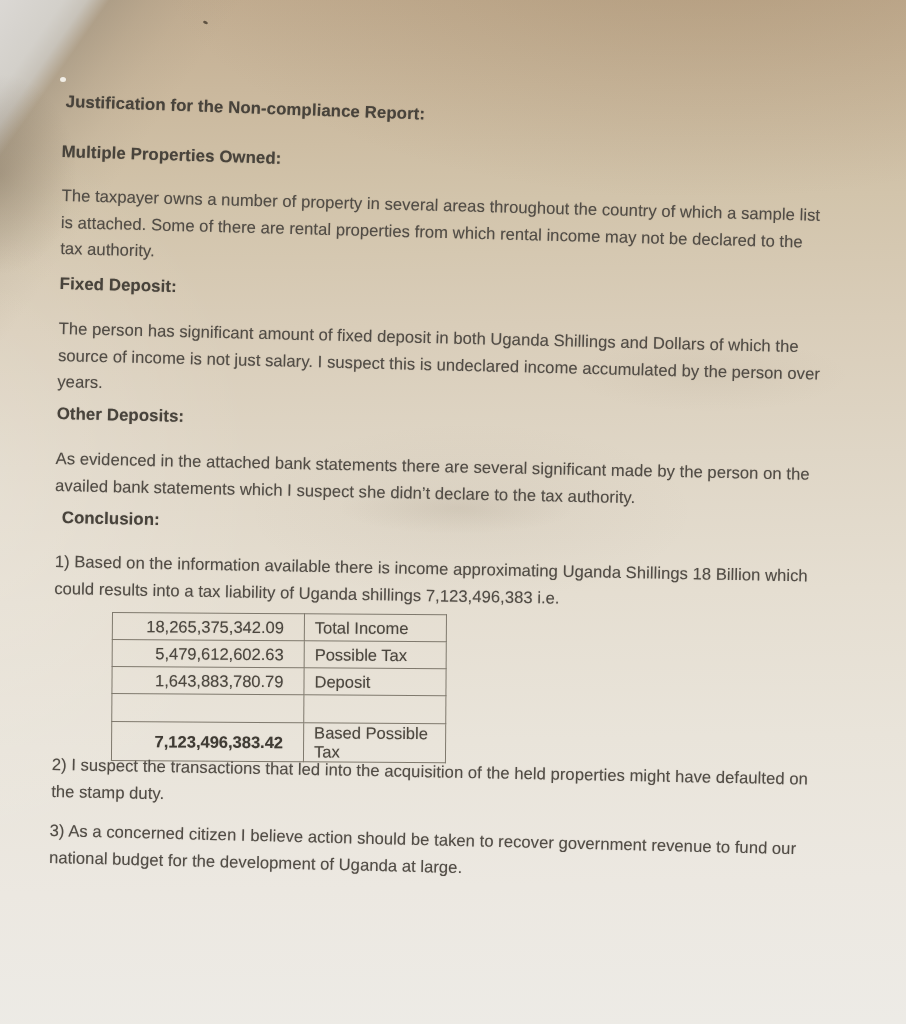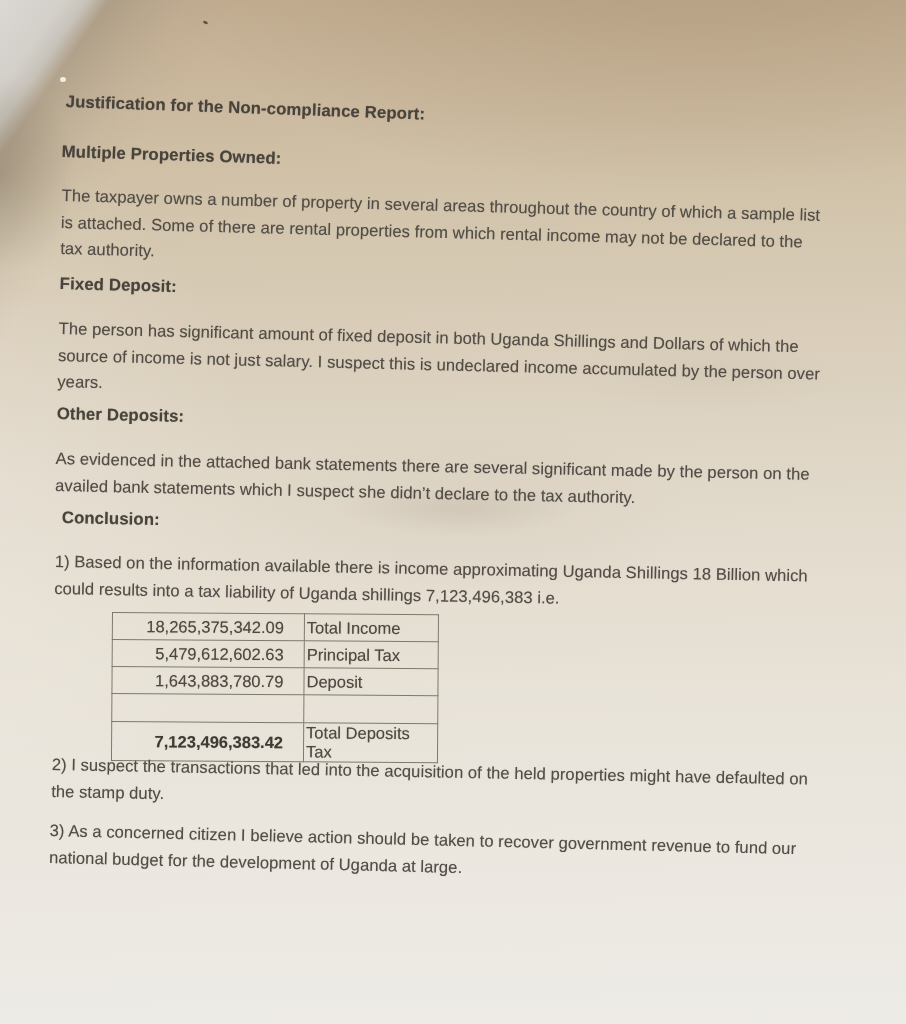--- a/index.html
+++ b/index.html
@@ -73,21 +73,21 @@
   .pos-item3   { left: 50px; top: 818px; transform: rotate(1.4deg); }
 
   table.tax { border-collapse: collapse; border: 1.5px solid #76705f; }
   table.tax td {
     border: 1px solid #7f796d;
     font-size: 16.5px; color: #4c473f;
     text-shadow: 0 0 1px rgba(76,71,63,0.40);
     padding-top: 0; padding-bottom: 0;
   }
   td.amt { width: 170px; text-align: right; padding-right: 20px; }
-  td.lbl { width: 130px; text-align: left; padding-left: 2px; }
+  td.lbl { width: 130px; text-align: left; padding-left: 10px; }
   tr.r1 td { height: 26px; }
   tr.r2 td { height: 26px; }
   tr.r3 td { height: 26px; }
   tr.r4 td { height: 27px; }
   tr.r5 td { height: 29px; }
   tr.r5 td.amt { font-weight: 700; color: #3f3b34; }
 </style>
 </head>
 <body>
 
@@ -123,33 +123,33 @@
 
   <div class="blk pos-table">
     <table class="tax">
       <tbody>
           <tr class="r1">
         <td class="amt">18,265,375,342.09</td>
         <td class="lbl">Total Income</td>
       </tr>
       <tr class="r2">
         <td class="amt">5,479,612,602.63</td>
-        <td class="lbl">Principal Tax</td>
+        <td class="lbl">Possible Tax</td>
       </tr>
       <tr class="r3">
         <td class="amt">1,643,883,780.79</td>
         <td class="lbl">Deposit</td>
       </tr>
       <tr class="r4">
         <td class="amt"></td>
         <td class="lbl"></td>
       </tr>
       <tr class="r5">
         <td class="amt">7,123,496,383.42</td>
-        <td class="lbl">Total Deposits Tax</td>
+        <td class="lbl">Based Possible Tax</td>
       </tr>
     </tbody>
       </table>
   </div>
 
   <div class="blk para pos-item2">2) I suspect the transactions that led into the acquisition of the held properties might have defaulted on
 the stamp duty.</div>
 
   <div class="blk para pos-item3">3) As a concerned citizen I believe action should be taken to recover government revenue to fund our
 national budget for the development of Uganda at large.</div>

